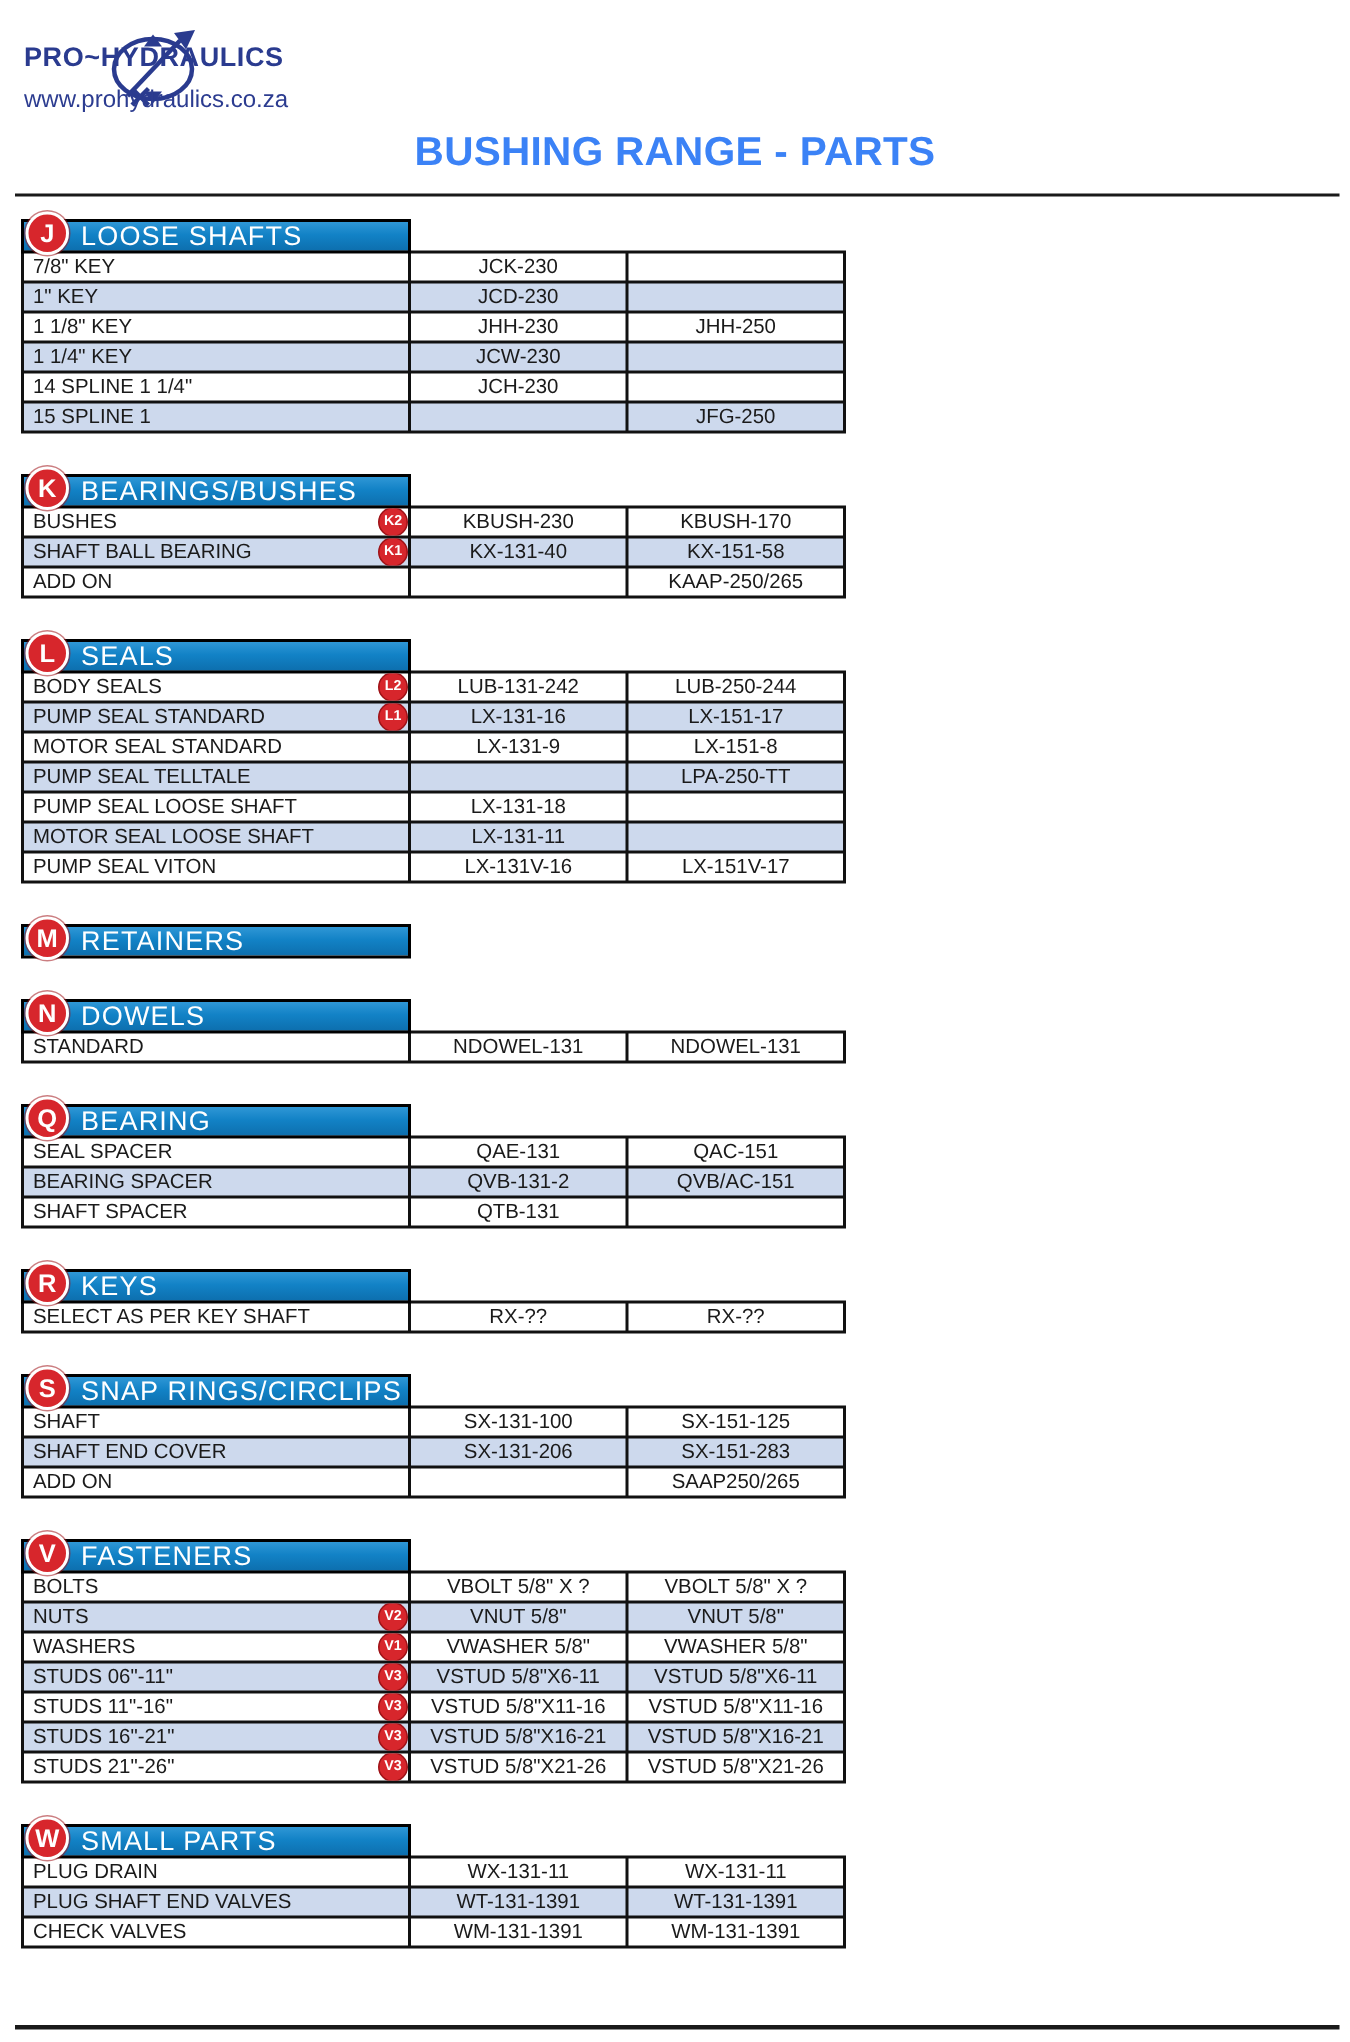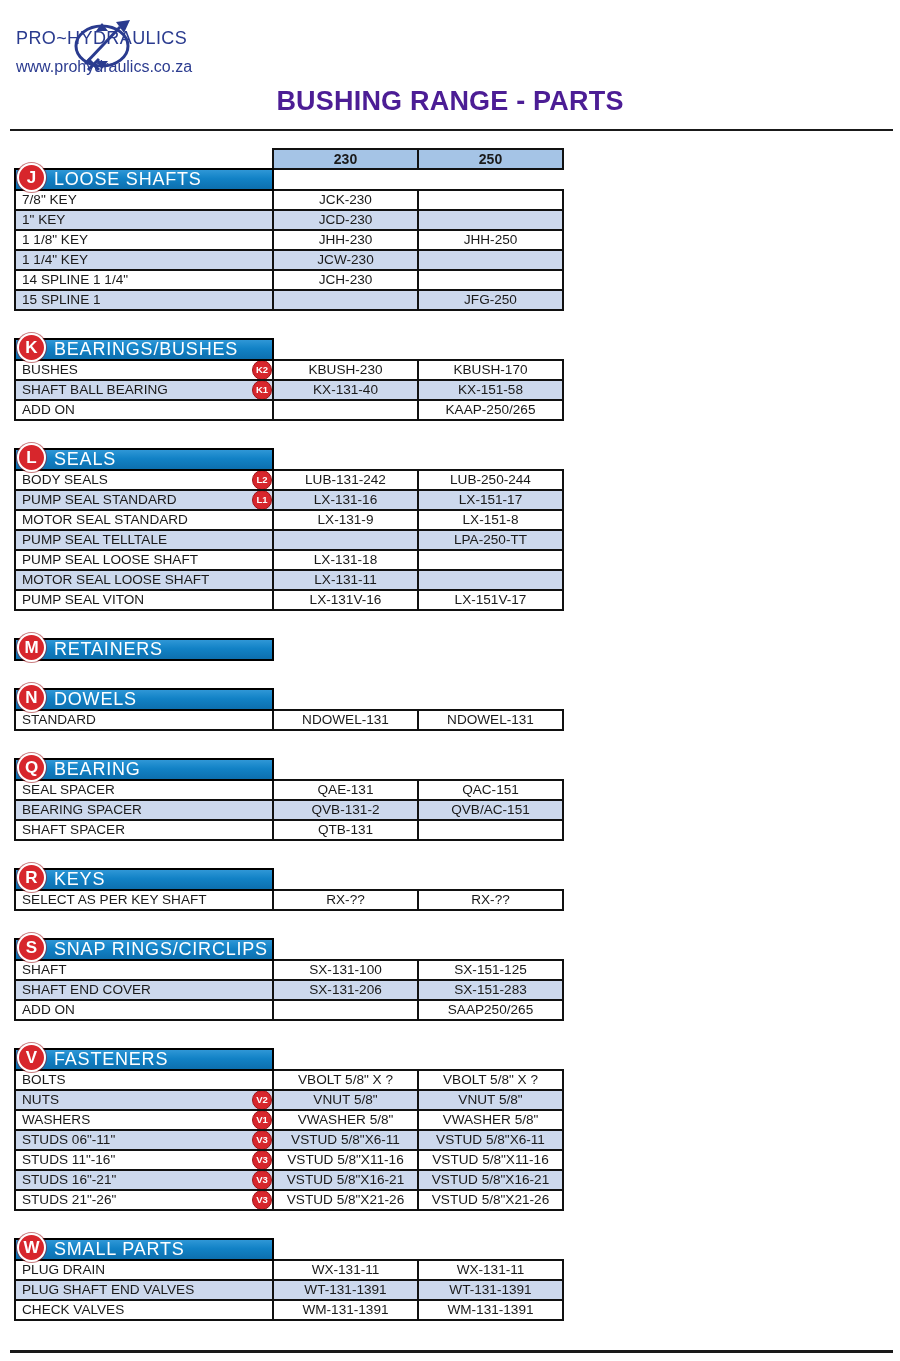--- a/index.html
+++ b/index.html
@@ -11,23 +11,23 @@
     --line:#111;
   }
   *{box-sizing:border-box;margin:0;padding:0}
   html,body{width:900px;background:#fff;font-family:"Liberation Sans",sans-serif;color:#1a1a1a}
   body{height:1361px;overflow:hidden;position:relative}
 
   
   .header{position:relative;height:130px}
   .logo{position:absolute;left:16px;top:28px;width:200px}
   .logo-art{position:absolute;left:56px;top:-10px;z-index:0}
-  .brand{position:relative;z-index:1;font-size:18px;font-weight:normal;letter-spacing:.4px;color:var(--navy)}
+  .brand{position:relative;z-index:1;font-size:18px;font-weight:bold;letter-spacing:.4px;color:var(--navy)}
   .logo-url{position:relative;z-index:1;margin-top:9px;font-size:16px;color:#2c3c90}
-  .doc-title{position:absolute;left:0;right:0;top:86px;text-align:center;font-size:27px;font-weight:bold;letter-spacing:.2px;color:#4c1d95}
+  .doc-title{position:absolute;left:0;right:0;top:86px;text-align:center;font-size:27px;font-weight:bold;letter-spacing:.2px;color:#3b82f6}
   .rule{position:absolute;left:10px;width:883px;background:#1a1a1a}
   .rule-top{top:129px;height:2px}
   .rule-bottom{top:1350px;height:3px}
 
   
   .content{position:absolute;left:14px;top:148px;width:560px}
   .colheader{display:grid;grid-template-columns:143px 143px;gap:2px;background:var(--line);
              padding:2px;width:292px;margin-left:258px}
   .colheader .col-head{height:18px;line-height:18px;background:var(--header-blue);
              text-align:center;font-size:14px;font-weight:bold}
@@ -69,24 +69,20 @@
       <line x1="27" y1="41" x2="16" y2="52" stroke="#2a3b8f" stroke-width="3"></line>
     </svg>
     <div class="brand">PRO~HYDRAULICS</div>
     <div class="logo-url">www.prohydraulics.co.za</div>
   </div>
   <div class="doc-title">BUSHING RANGE - PARTS</div>
 </div>
 <div class="rule rule-top"></div>
 
 <div class="content">
-  <div class="colheader">
-    <div class="col-head">230</div>
-    <div class="col-head">250</div>
-  </div>
   <div id="sections">
   <section class="section first">
     <div class="bar-row">
       <div class="bar">
         <span class="badge">
           <span class="badge-letter">J</span>
         </span>
         <span class="bar-title">LOOSE SHAFTS</span>
       </div>
     </div>

